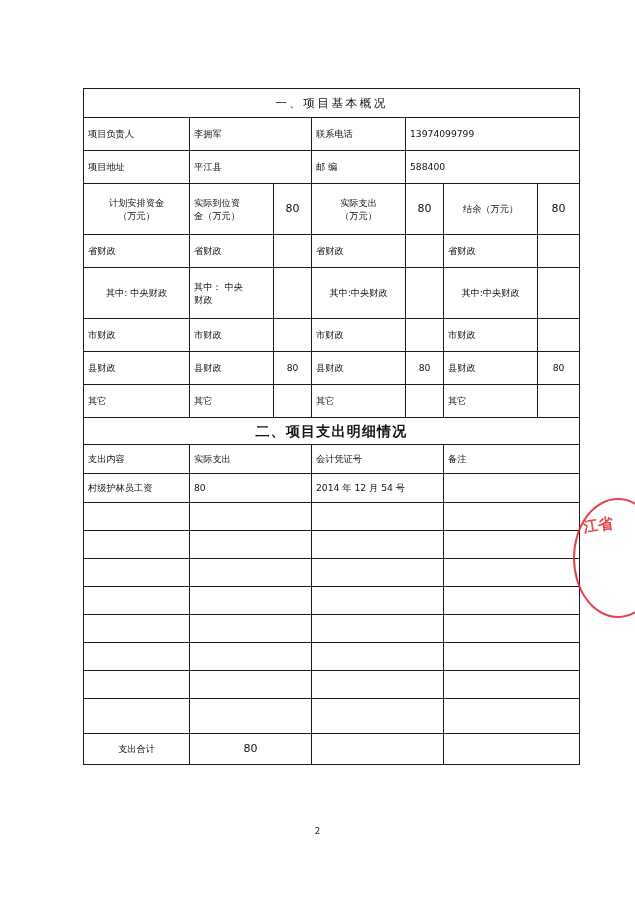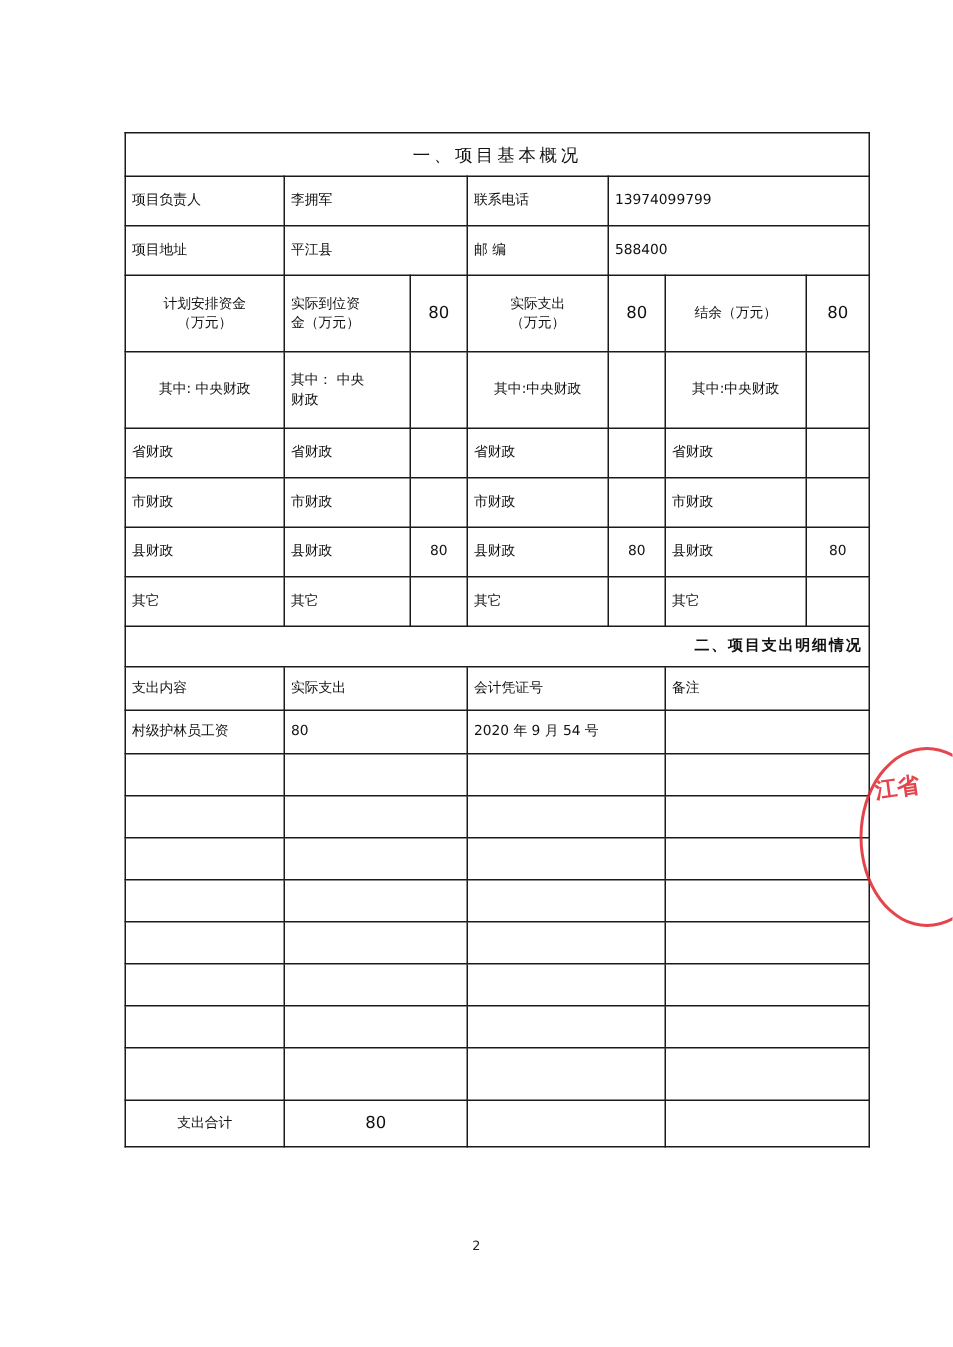--- a/index.html
+++ b/index.html
@@ -40,23 +40,23 @@
     line-height: 1.45;
   }
   .section-title {
     text-align: center;
     font-weight: normal;
     font-size: 11.6px;
     letter-spacing: 2.5px;
     height: 28px;
   }
   .section-title-2 {
-    text-align: right;
+    text-align: center;
     font-weight: bold;
-    font-size: 10px;
+    font-size: 14px;
     letter-spacing: 1.2px;
     height: 26px;
   }
   .lbl-left {
     text-align: left;
     padding-left: 14px;
     height: 32px;
   }
   .val-left {
     text-align: left;
@@ -193,39 +193,39 @@
         <td class="two-line">
           <span>实际支出</span><br>
           <span>（万元）</span>
         </td>
         <td class="bignum">80</td>
         <td class="two-line">结余（万元）</td>
         <td class="bignum">80</td>
       </tr>
 
       <tr>
+        <td class="lbl-left">省财政</td>
+        <td class="val-left">省财政</td>
+        <td class="num"></td>
+        <td class="val-left">省财政</td>
+        <td class="num"></td>
+        <td class="val-left">省财政</td>
+        <td class="num"></td>
+      </tr>
+
+      <tr>
         <td class="two-line">其中: 中央财政</td>
         <td class="wrap-left">
           <span>其中： 中央</span><br>
           <span>财政</span>
         </td>
         <td class="num"></td>
         <td class="two-line">其中:中央财政</td>
         <td class="num"></td>
         <td class="two-line">其中:中央财政</td>
-        <td class="num"></td>
-      </tr>
-
-      <tr>
-        <td class="lbl-left">省财政</td>
-        <td class="val-left">省财政</td>
-        <td class="num"></td>
-        <td class="val-left">省财政</td>
-        <td class="num"></td>
-        <td class="val-left">省财政</td>
         <td class="num"></td>
       </tr>
 
       <tr>
         <td class="lbl-left">市财政</td>
         <td class="val-left">市财政</td>
         <td class="num"></td>
         <td class="val-left">市财政</td>
         <td class="num"></td>
         <td class="val-left">市财政</td>
@@ -259,21 +259,21 @@
       <tr>
         <td class="col-hdr">支出内容</td>
         <td class="col-hdr" colspan="2">实际支出</td>
         <td class="col-hdr" colspan="2">会计凭证号</td>
         <td class="col-hdr" colspan="2">备注</td>
       </tr>
 
       <tr>
         <td class="col-hdr">村级护林员工资</td>
         <td class="col-hdr" colspan="2">80</td>
-        <td class="col-hdr" colspan="2">2020 年 9 月 54 号</td>
+        <td class="col-hdr" colspan="2">2014 年 12 月 54 号</td>
         <td class="col-hdr" colspan="2"></td>
       </tr>
 
       <tr class="empty-row">
         <td></td>
         <td colspan="2"></td>
         <td colspan="2"></td>
         <td colspan="2"></td>
       </tr>
       <tr class="empty-row">

